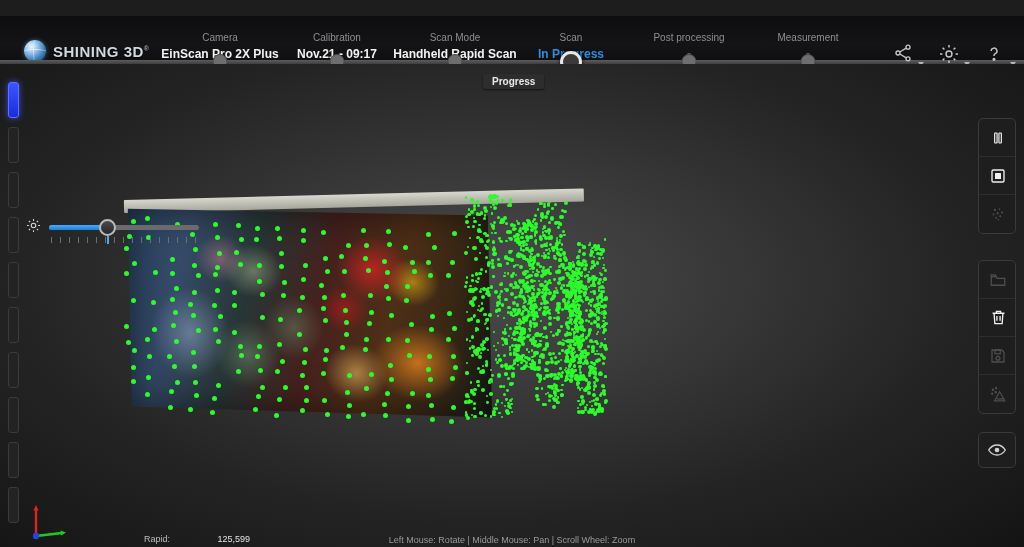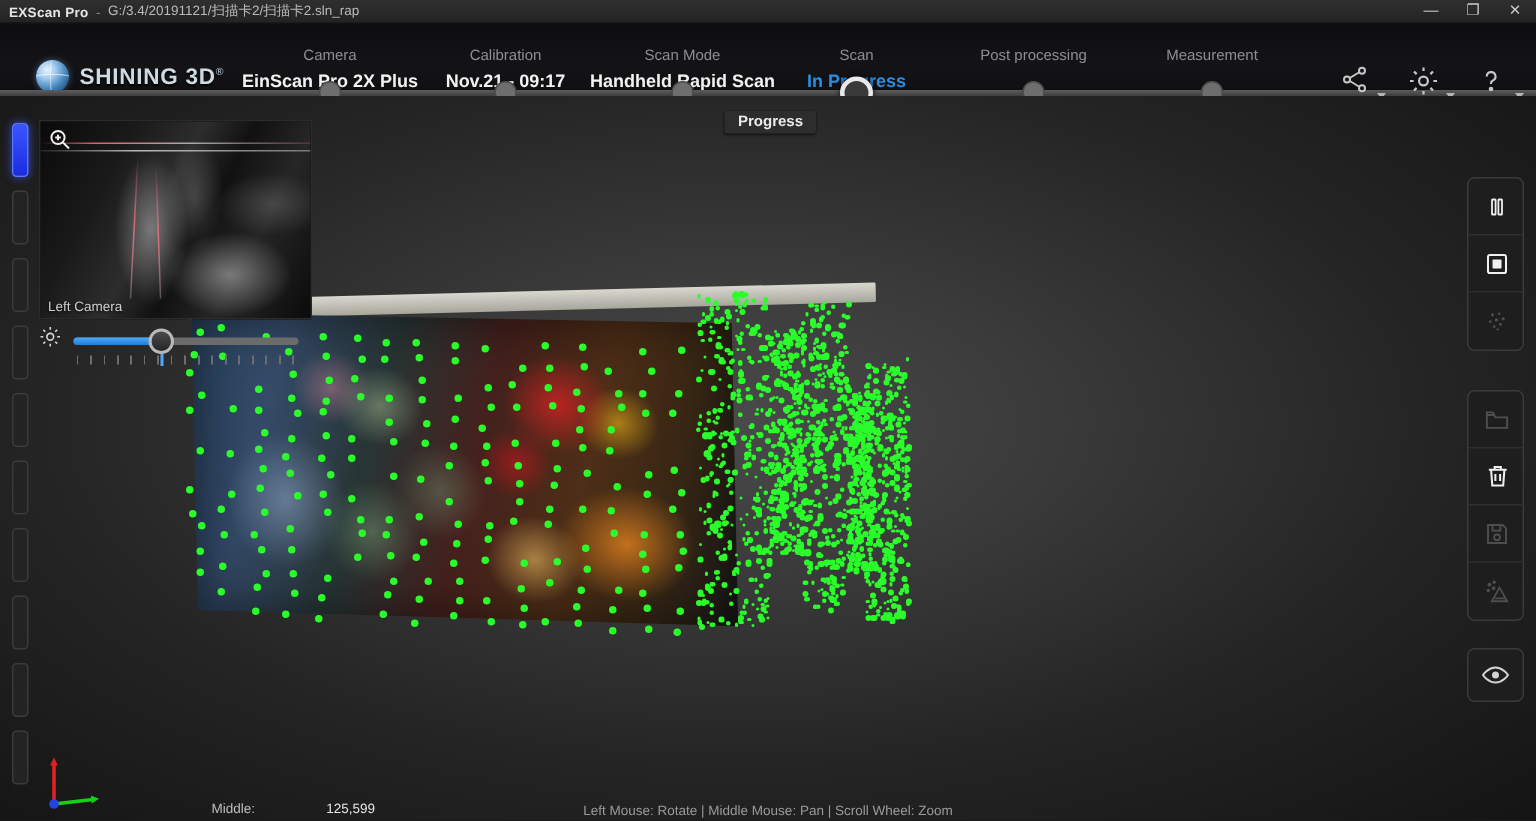--- a/index.html
+++ b/index.html
@@ -162,29 +162,20 @@
   .skey { width:110px; text-align:right; color:#bdbdbd; }
   .sval { width:90px; text-align:right; color:#e4e4e4; padding-right:10px; }
   .hint { position:absolute; left:0; bottom:2px; width:1024px; text-align:center;
     font-size:9px; color:#9a9a9a; }
 </style>
 </head>
 <body>
 
 <div id="app">
 
-  <div class="titlebar">
-    <span class="tb-app">EXScan Pro</span>
-    <span class="tb-sep">-</span>
-    <span class="tb-path">G:/3.4/20191121/扫描卡2/扫描卡2.sln_rap</span>
-    <span class="tb-spacer"></span>
-    <span class="wbtn">—</span>
-    <span class="wbtn">❐</span>
-    <span class="wbtn close">✕</span>
-  </div>
 
   <div class="header">
 
     <div class="brand">
       <span class="globe"></span>
       <span class="brandtext"><span>SHINING 3D</span><sup>®</sup></span>
     </div>
 
     <div class="steps">
       <div class="step" style="left:60px">
@@ -1960,36 +1951,20 @@
         <span style="position: absolute; width: 5px; height: 5px; border-radius: 50%; background: rgb(42, 253, 42); left: 215.4px; top: 281.7px;"></span>
         <span style="position: absolute; width: 5px; height: 5px; border-radius: 50%; background: rgb(42, 253, 42); left: 236.3px; top: 283.5px;"></span>
         <span style="position: absolute; width: 5px; height: 5px; border-radius: 50%; background: rgb(42, 253, 42); left: 250.9px; top: 282.1px;"></span>
         <span style="position: absolute; width: 5px; height: 5px; border-radius: 50%; background: rgb(42, 253, 42); left: 272.5px; top: 282.8px;"></span>
         <span style="position: absolute; width: 5px; height: 5px; border-radius: 50%; background: rgb(42, 253, 42); left: 295.6px; top: 287.9px;"></span>
         <span style="position: absolute; width: 5px; height: 5px; border-radius: 50%; background: rgb(42, 253, 42); left: 319.8px; top: 286.8px;"></span>
         <span style="position: absolute; width: 5px; height: 5px; border-radius: 50%; background: rgb(42, 253, 42); left: 339.3px; top: 288.6px;"></span>
       </div>
   </div>
 
-  <div class="campanel">
-    <div class="camimg"></div>
-    <div class="camstreak a"></div>
-    <div class="camstreak b"></div>
-    <div class="camline" style="left:62px; top:22px; height:96px; transform:rotate(3deg);"></div>
-    <div class="camline" style="left:78px; top:30px; height:88px; transform:rotate(-2deg);"></div>
-    <span class="magnify">
-      <svg width="16" height="16" viewBox="0 0 24 24" fill="none" stroke="currentColor" stroke-width="2">
-        <circle cx="10" cy="10" r="6.6"></circle>
-          <line x1="15" y1="15" x2="21" y2="21"></line>
-        <line x1="7.2" y1="10" x2="12.8" y2="10"></line>
-          <line x1="10" y1="7.2" x2="10" y2="12.8"></line>
-      </svg>
-    </span>
-    <span class="camlabel">Left Camera</span>
-  </div>
 
   <div class="brightrow">
     <span class="sunicon">
       <svg width="15" height="15" viewBox="0 0 24 24" fill="none" stroke="currentColor" stroke-width="1.7">
         <circle cx="12" cy="12" r="3.6"></circle>
         <path d="M12 1.6v3M12 19.4v3M1.6 12h3M19.4 12h3M4.6 4.6l2.1 2.1M17.3 17.3l2.1 2.1M19.4 4.6l-2.1 2.1M6.7 17.3l-2.1 2.1"></path>
       </svg>
     </span>
     <span class="sliderwrap">
       <span class="strack"></span>
@@ -2073,19 +2048,19 @@
       <line x1="14" y1="36" x2="14" y2="9" stroke="#e02222" stroke-width="2.4"></line>
       <polygon points="14,5 11.4,10.4 16.6,10.4" fill="#e02222"></polygon>
       <line x1="14" y1="36" x2="40" y2="33" stroke="#17d017" stroke-width="2.4"></line>
       <polygon points="44,32.5 38.6,30.4 39.2,35.6" fill="#17d017"></polygon>
       <circle cx="14" cy="36" r="3.2" fill="#2244e0"></circle>
     </svg>
   </div>
 
   <div class="stats">
     <div class="srow">
-      <span class="skey">Middle:</span>
+      <span class="skey">Rapid:</span>
       <span class="sval">125,599</span>
     </div>
   </div>
 
   <div class="hint">Left Mouse: Rotate | Middle Mouse: Pan | Scroll Wheel: Zoom</div>
 </div>
 
 </body></html>

